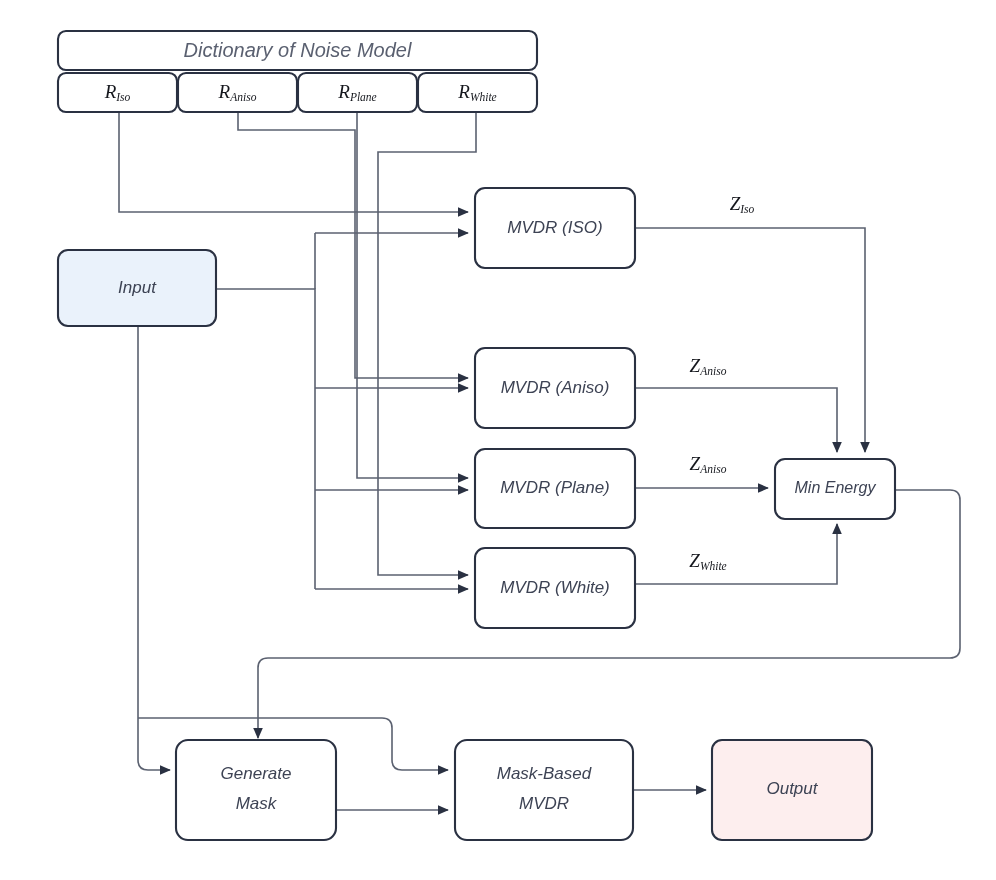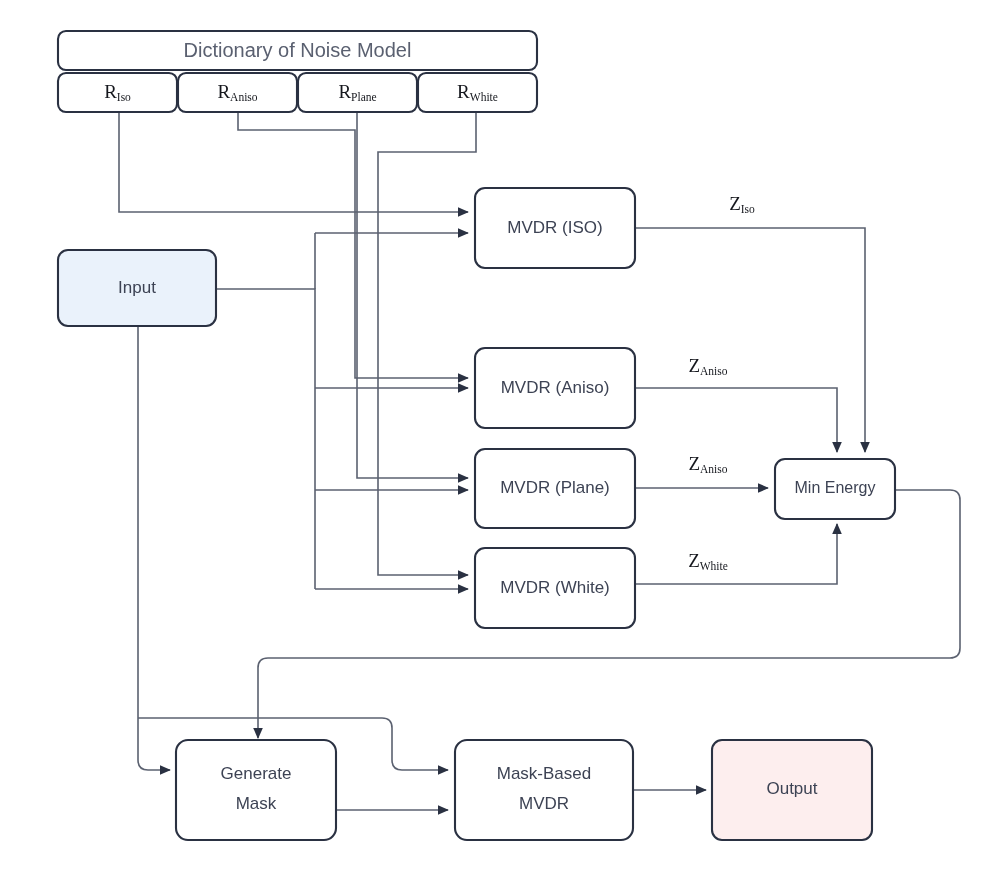--- a/index.html
+++ b/index.html
@@ -11,20 +11,21 @@
   body {
     width: 996px;
     height: 880px;
     font-family: "Liberation Sans", sans-serif;
     overflow: hidden;
   }
   #diagram-root {
     position: relative;
     width: 996px;
     height: 880px;
+    font-style: italic;
   }
   svg#flow {
     display: block;
     width: 996px;
     height: 880px;
   }
   .node-rect {
     fill: #ffffff;
     stroke: #2a3142;
     stroke-width: 2.1;

